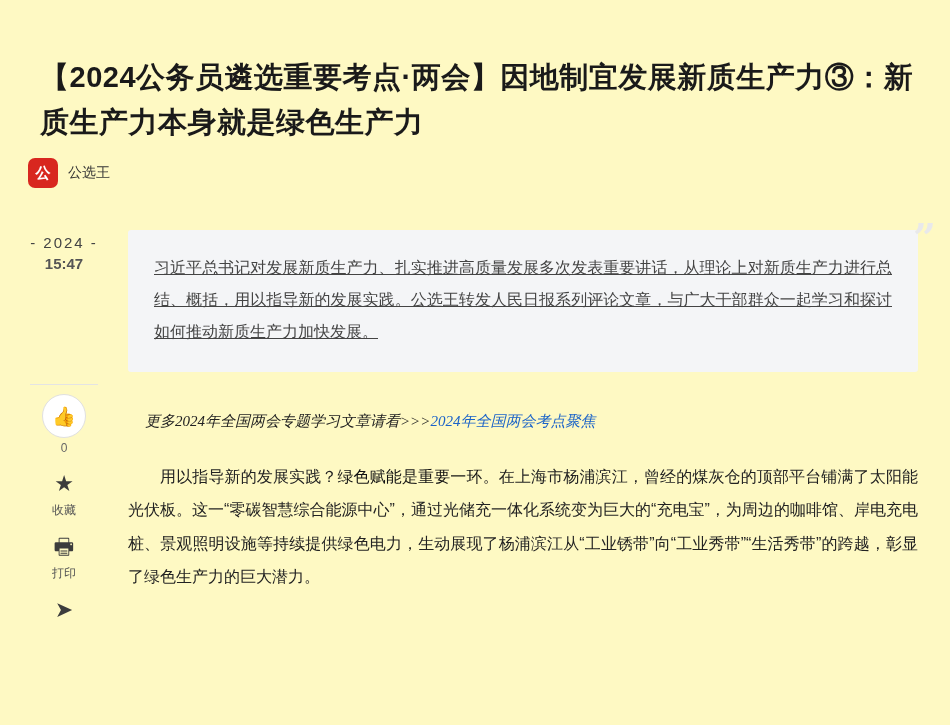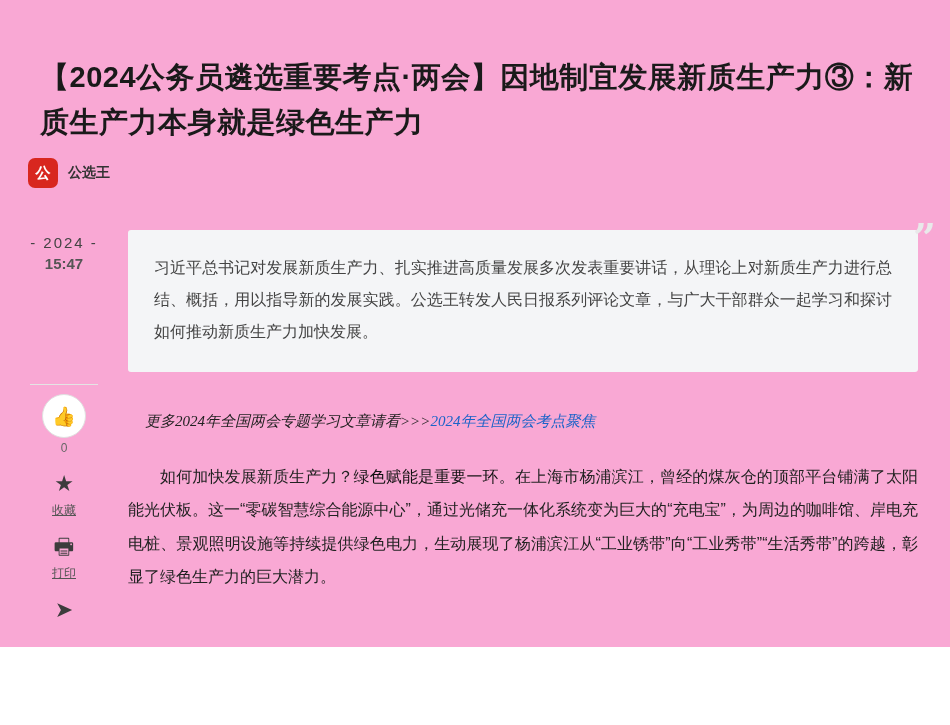--- a/index.html
+++ b/index.html
@@ -7,23 +7,23 @@
     margin: 0;
     padding: 0;
     width: 950px;
     height: 725px;
     background: #ffffff;
     font-family: "Liberation Sans", sans-serif;
   }
   .page {
     position: relative;
     width: 950px;
-    height: 647px;
+    height: 725px;
     overflow: hidden;
-    background: #f9a8d4;
+    background: #fef9c3;
   }
 
   
   .title {
     position: absolute;
     left: 40px;
     top: 36px;
     width: 880px;
     font-size: 29px;
     font-weight: bold;
@@ -50,21 +50,20 @@
     font-size: 15px;
     font-weight: bold;
     display: flex;
     align-items: center;
     justify-content: center;
     font-family: "DejaVu Sans", sans-serif;
   }
   .author-name {
     font-size: 14px;
     color: #333;
-    font-weight: bold;
   }
 
   
   .left-col {
     position: absolute;
     left: 0px;
     top: 234px;
     width: 128px;
     text-align: center;
     color: #333;
@@ -110,21 +109,20 @@
     font-size: 22px;
     color: #3c3c3c;
     display: block;
     line-height: 1.1;
   }
   .action .cap {
     display: block;
     font-size: 12px;
     color: #555;
     margin-top: 6px;
-    text-decoration: underline;
   }
   .thumb-circle {
     width: 44px;
     height: 44px;
     border-radius: 50%;
     border: 1px solid #e0e0e0;
     margin: 0 auto;
     display: flex;
     align-items: center;
     justify-content: center;
@@ -148,20 +146,21 @@
   }
   .summary {
     background: #f4f5f7;
     border-radius: 3px;
     padding: 22px 26px 24px 26px;
     color: #444;
     font-size: 16px;
     line-height: 2.0;
     text-align: justify;
     width: 790px;
+    text-decoration: underline;
   }
   .quote-mark {
     position: absolute;
     right: 14px;
     top: -12px;
     color: #e9e9ea;
     font-size: 40px;
     font-weight: bold;
     font-family: "DejaVu Serif", serif;
     line-height: 1;
@@ -244,18 +243,18 @@
       <span>习近平总书记对发展新质生产力、扎实推进高质量发展多次发表重要讲话，从理论上对新质生产力进行总结、概括，用以指导新的发展实践。公选王转发人民日报系列评论文章，与广大干部群众一起学习和探讨如何推动新质生产力加快发展。</span>
     </div>
 
     <div class="body-block">
       <p class="p special">
         <span>更多2024年全国两会专题学习文章请看&gt;&gt;&gt;</span><a class="link" href="#">2024年全国两会考点聚焦</a>
       </p>
 
 
       <p class="p indent">
-        <span>如何加快发展新质生产力？</span><span class="bold">绿色赋能是重要一环</span><span>。在上海市杨浦滨江，曾经的煤灰仓的顶部平台铺满了太阳能光伏板。这一“零碳智慧综合能源中心”，通过光储充一体化系统变为巨大的“充电宝”，为周边的咖啡馆、岸电充电桩、景观照明设施等持续提供绿色电力，生动展现了杨浦滨江从“工业锈带”向“工业秀带”“生活秀带”的跨越，彰显了绿色生产力的巨大潜力。</span>
+        <span>用以指导新的发展实践？</span><span class="bold">绿色赋能是重要一环</span><span>。在上海市杨浦滨江，曾经的煤灰仓的顶部平台铺满了太阳能光伏板。这一“零碳智慧综合能源中心”，通过光储充一体化系统变为巨大的“充电宝”，为周边的咖啡馆、岸电充电桩、景观照明设施等持续提供绿色电力，生动展现了杨浦滨江从“工业锈带”向“工业秀带”“生活秀带”的跨越，彰显了绿色生产力的巨大潜力。</span>
       </p>
     </div>
   </div>
 
 </div>
 
 </body></html>

